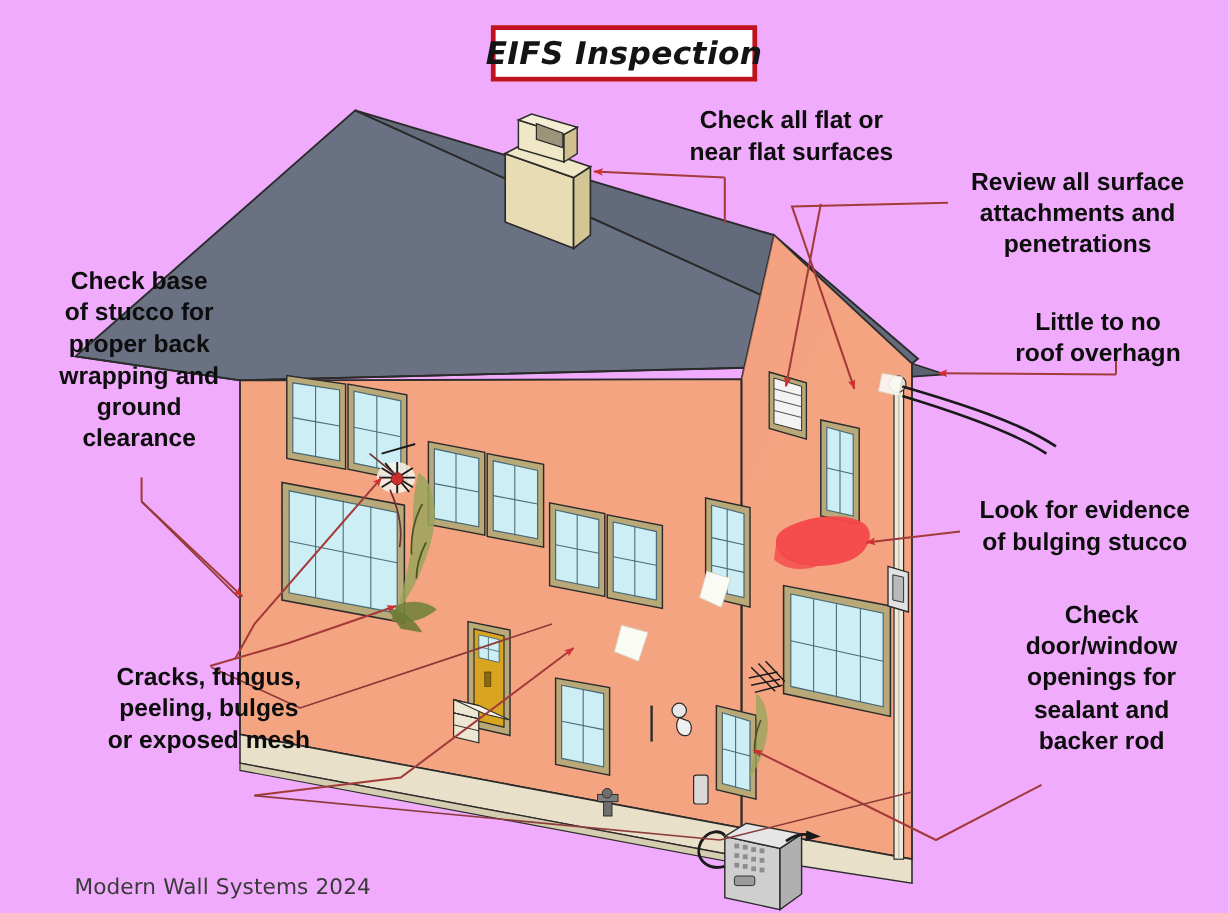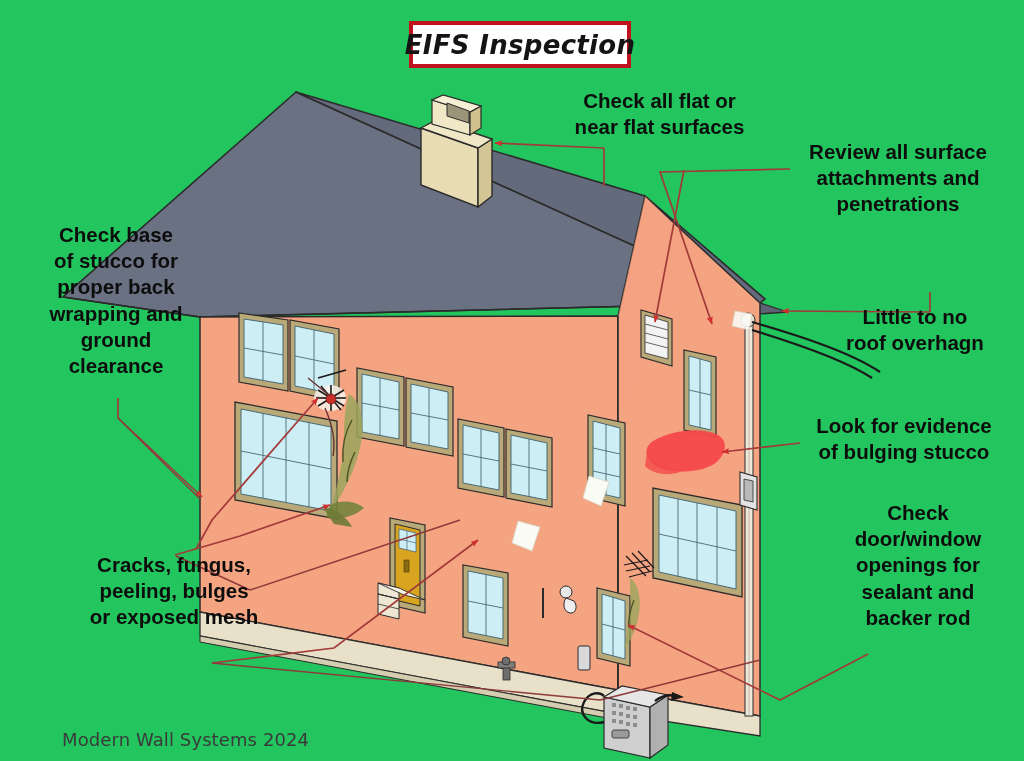--- a/index.html
+++ b/index.html
@@ -8,21 +8,21 @@
     padding: 0;
     background: #ffffff;
   }
   body {
     font-family: "Liberation Sans", sans-serif;
   }
   #page {
     position: relative;
     width: 1024px;
     height: 761px;
-    background: #22c55e;
+    background: #f0abfc;
     overflow: hidden;
   }
   #diagram-svg {
     position: absolute;
     left: 0;
     top: 0;
     width: 1024px;
     height: 761px;
   }
   .title-box {
@@ -62,21 +62,21 @@
     left: 62px;
     top: 729px;
     font-family: "DejaVu Sans", sans-serif;
     font-size: 18px;
     font-weight: 400;
     color: #3a3a3a;
     letter-spacing: 0.1px;
   }
   .c-flat      { left: 552px; top: 88px;  width: 215px; }
   .c-review    { left: 782px; top: 139px; width: 232px; }
-  .c-overhang  { left: 820px; top: 256px; width: 190px; margin-top: 48px; }
+  .c-overhang  { left: 820px; top: 256px; width: 190px; }
   .c-bulging   { left: 795px; top: 413px; width: 218px; text-align: center; }
   .c-openings  { left: 828px; top: 500px; width: 180px; }
   .c-base      { left: 22px;  top: 222px; width: 188px; }
   .c-cracks    { left: 64px;  top: 552px; width: 220px; }
 </style>
 </head>
 <body>
 
 <div id="page">
 

